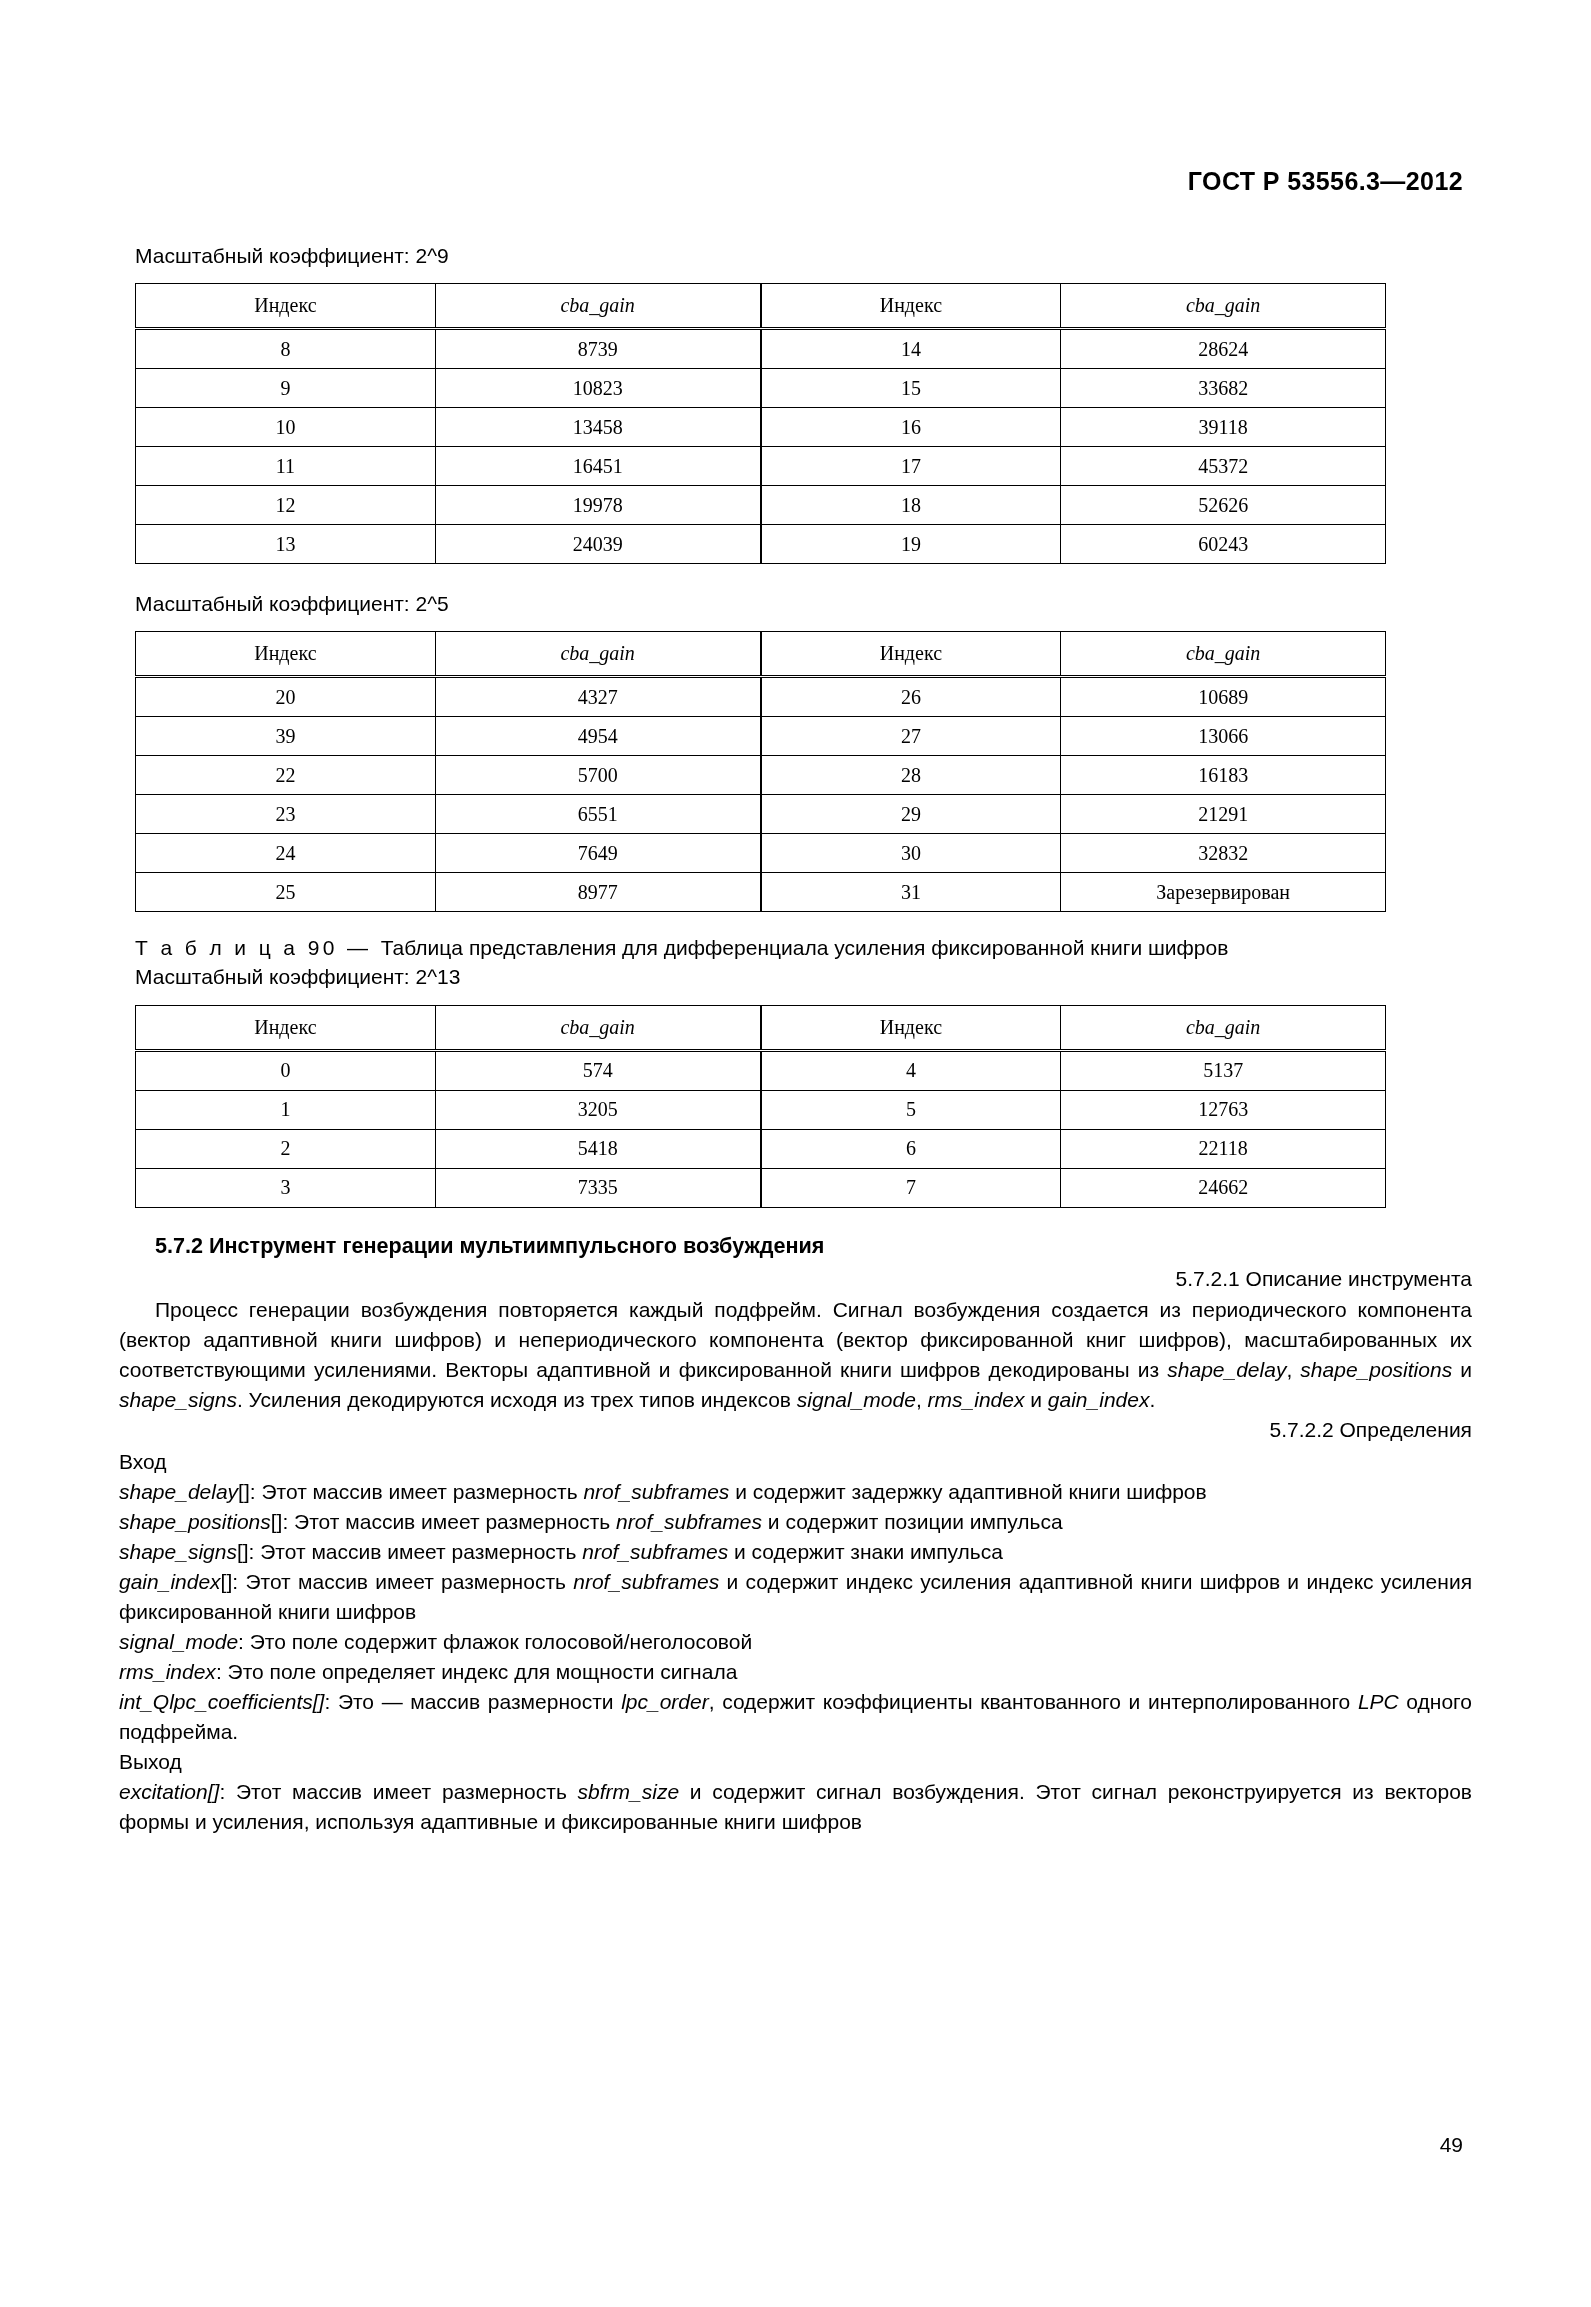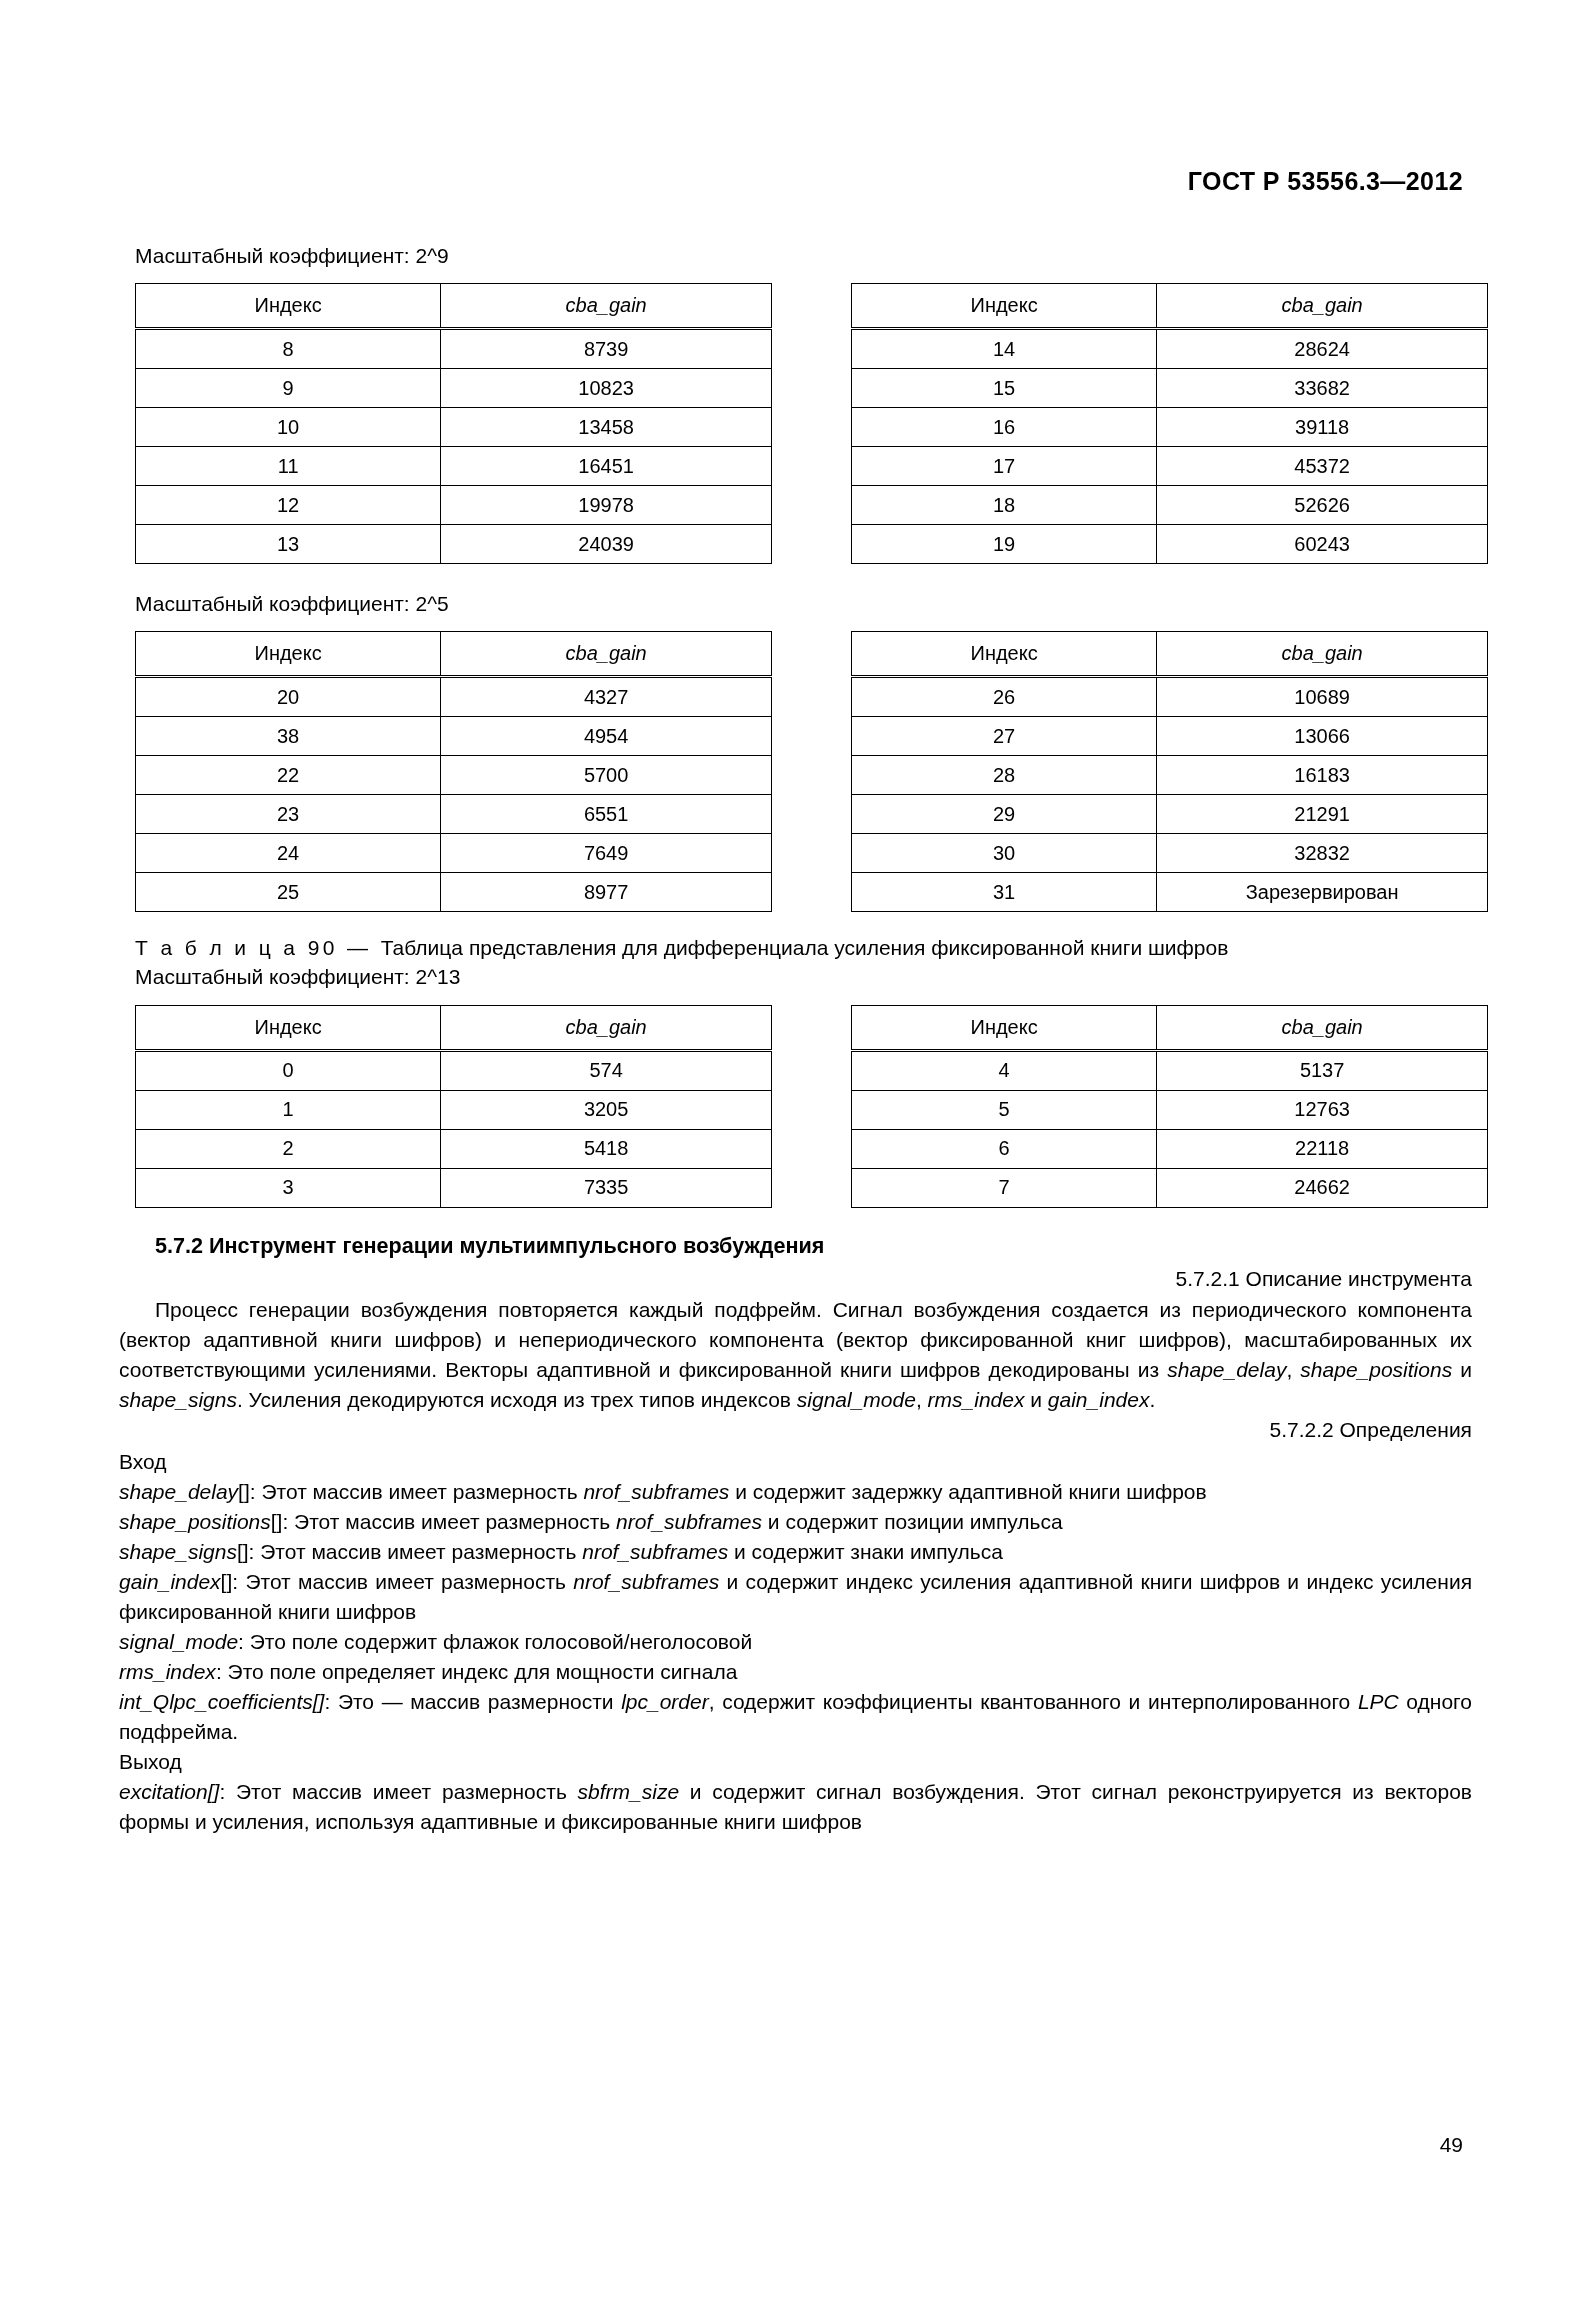--- a/index.html
+++ b/index.html
@@ -45,21 +45,22 @@
     font-size: 21px;
     line-height: 1.2;
     margin: 0 0 15px 0;
     white-space: nowrap;
   }
 
   .table-pair {
     display: flex;
     justify-content: space-between;
     align-items: flex-start;
-    width: 1353px;
+    width: 1251px;
+    font-family: Liberation Serif, serif;
   }
 
   table.gost {
     border-collapse: collapse;
     width: 637px;
     table-layout: fixed;
     background: #fff;
   }
 
   table.gost col.c-idx { width: 48%; }
@@ -246,21 +247,21 @@
               <th>Индекс</th>
               <th class="val-head">cba_gain</th>
             </tr>
           </thead>
           <tbody>
             <tr class="first-body">
               <td>20</td>
               <td>4327</td>
             </tr>
             <tr>
-              <td>38</td>
+              <td>39</td>
               <td>4954</td>
             </tr>
             <tr>
               <td>22</td>
               <td>5700</td>
             </tr>
             <tr>
               <td>23</td>
               <td>6551</td>
             </tr>

